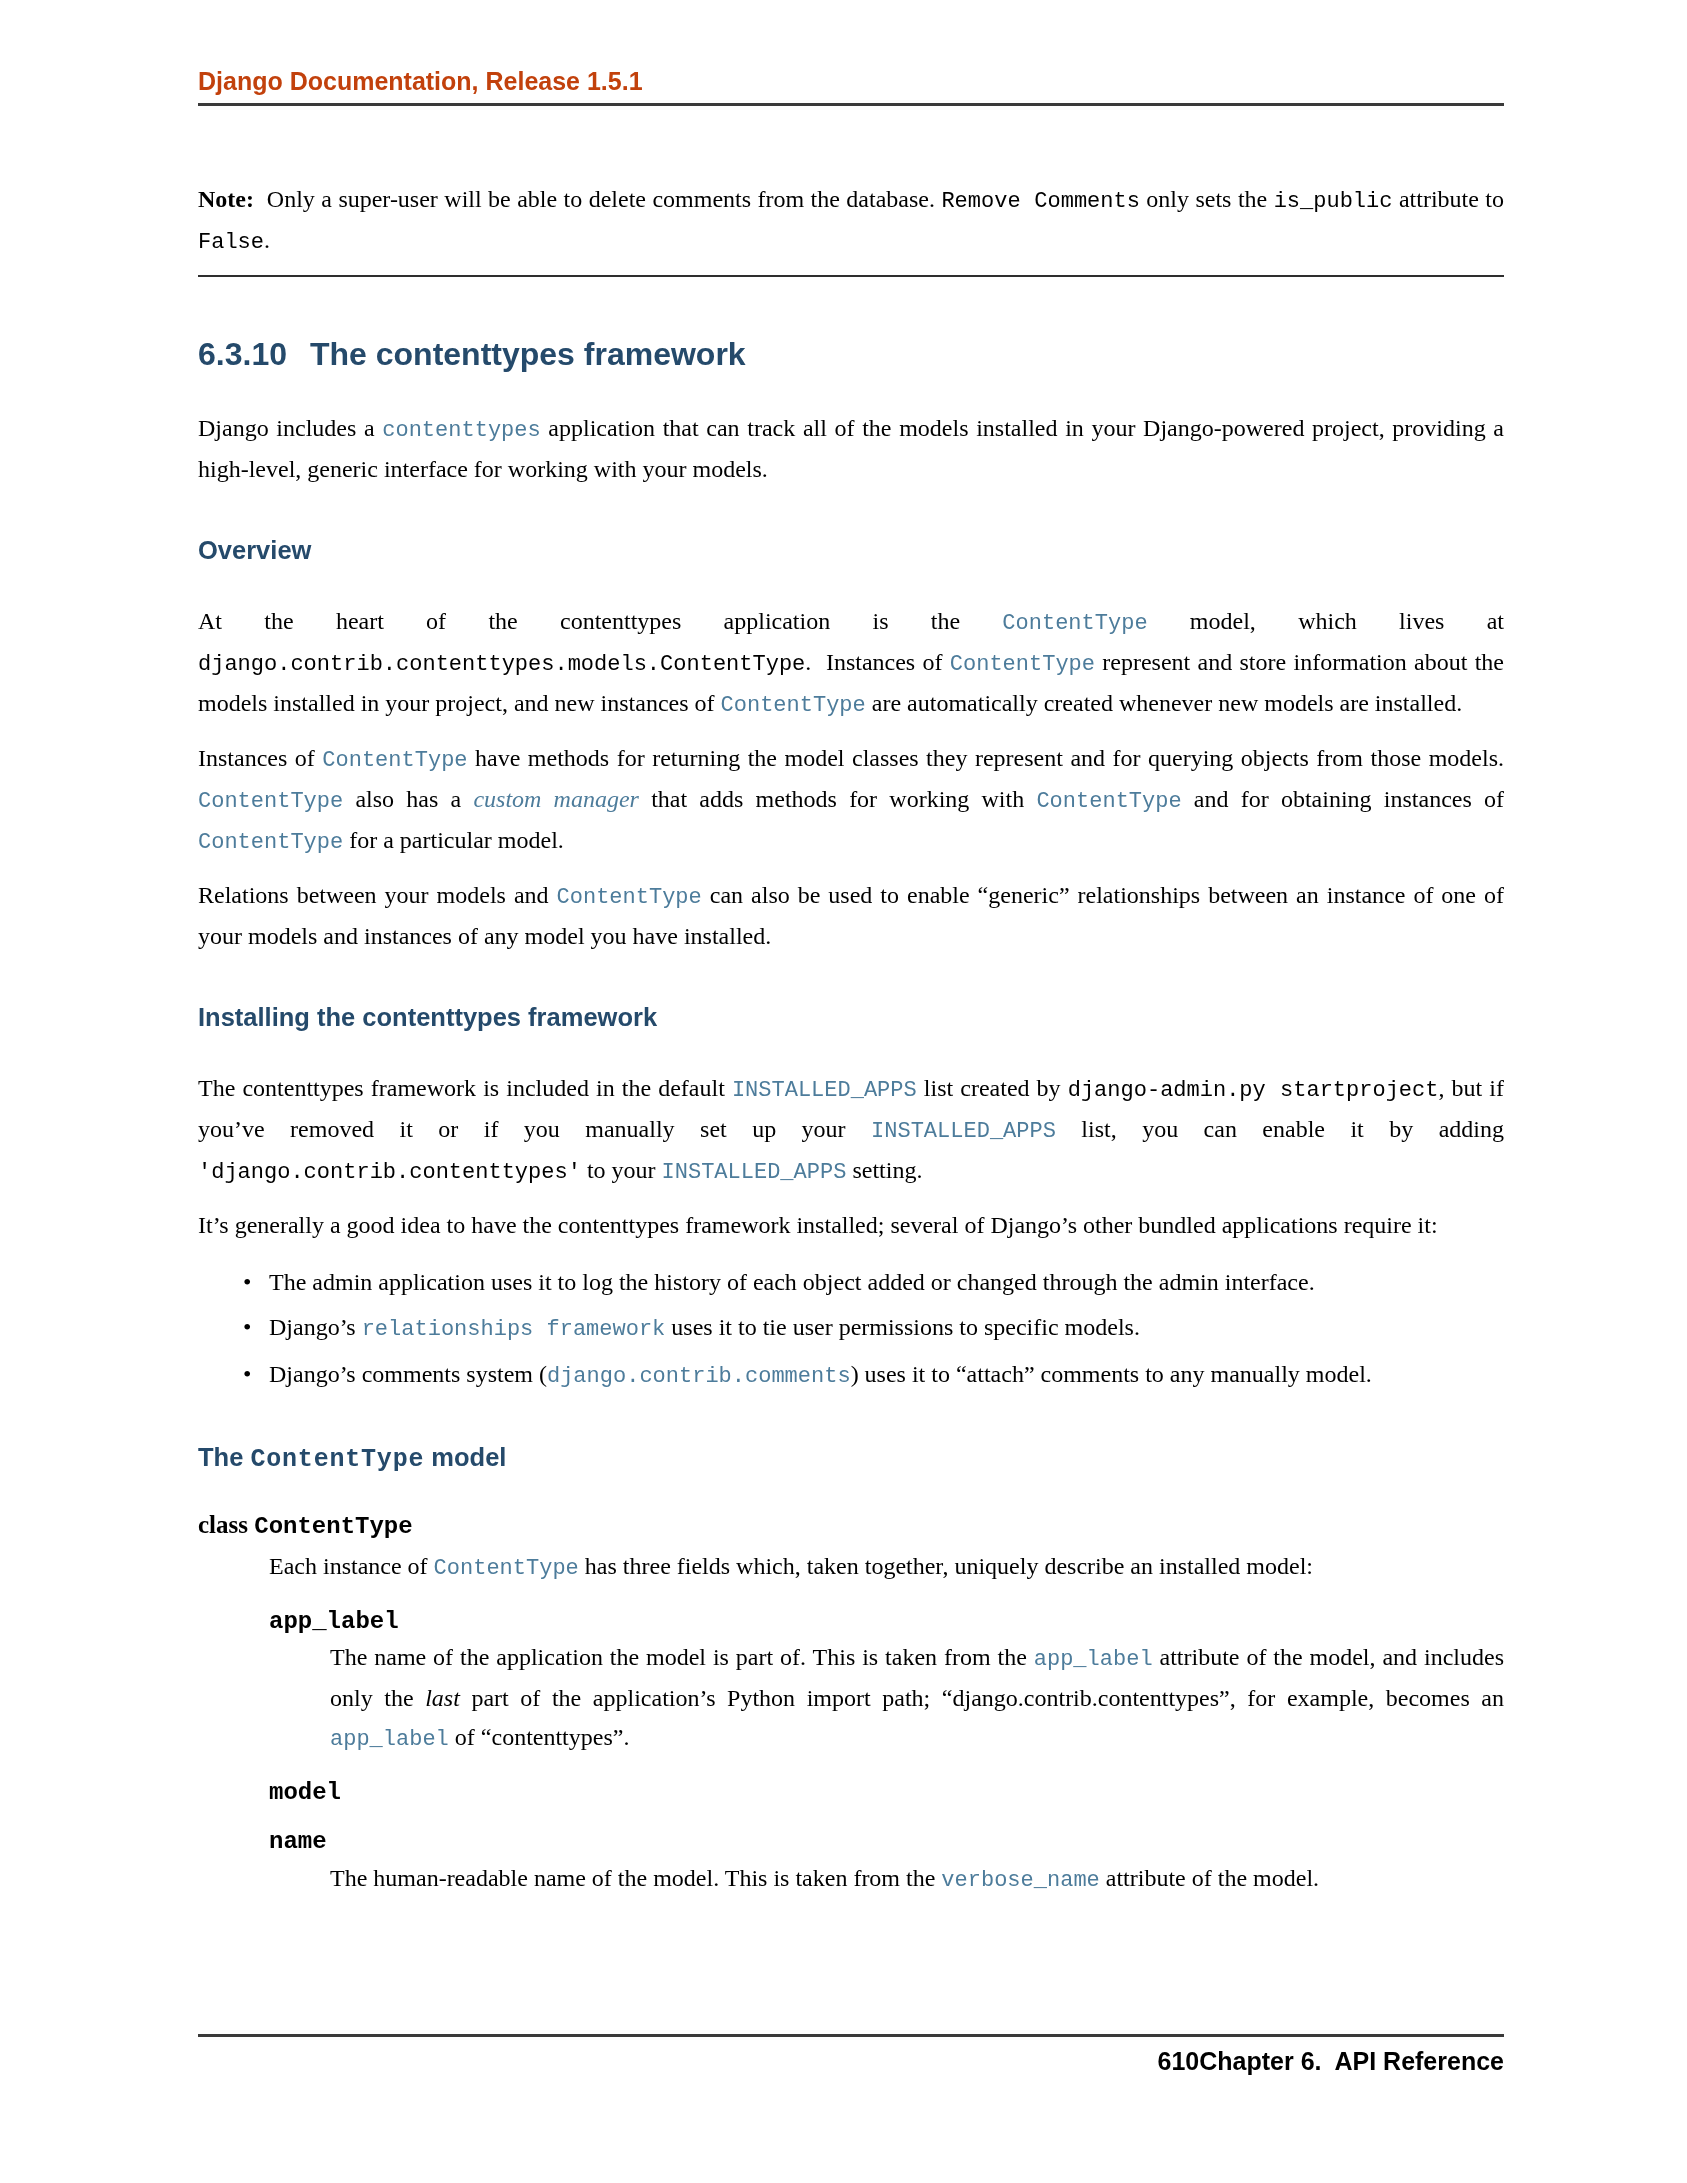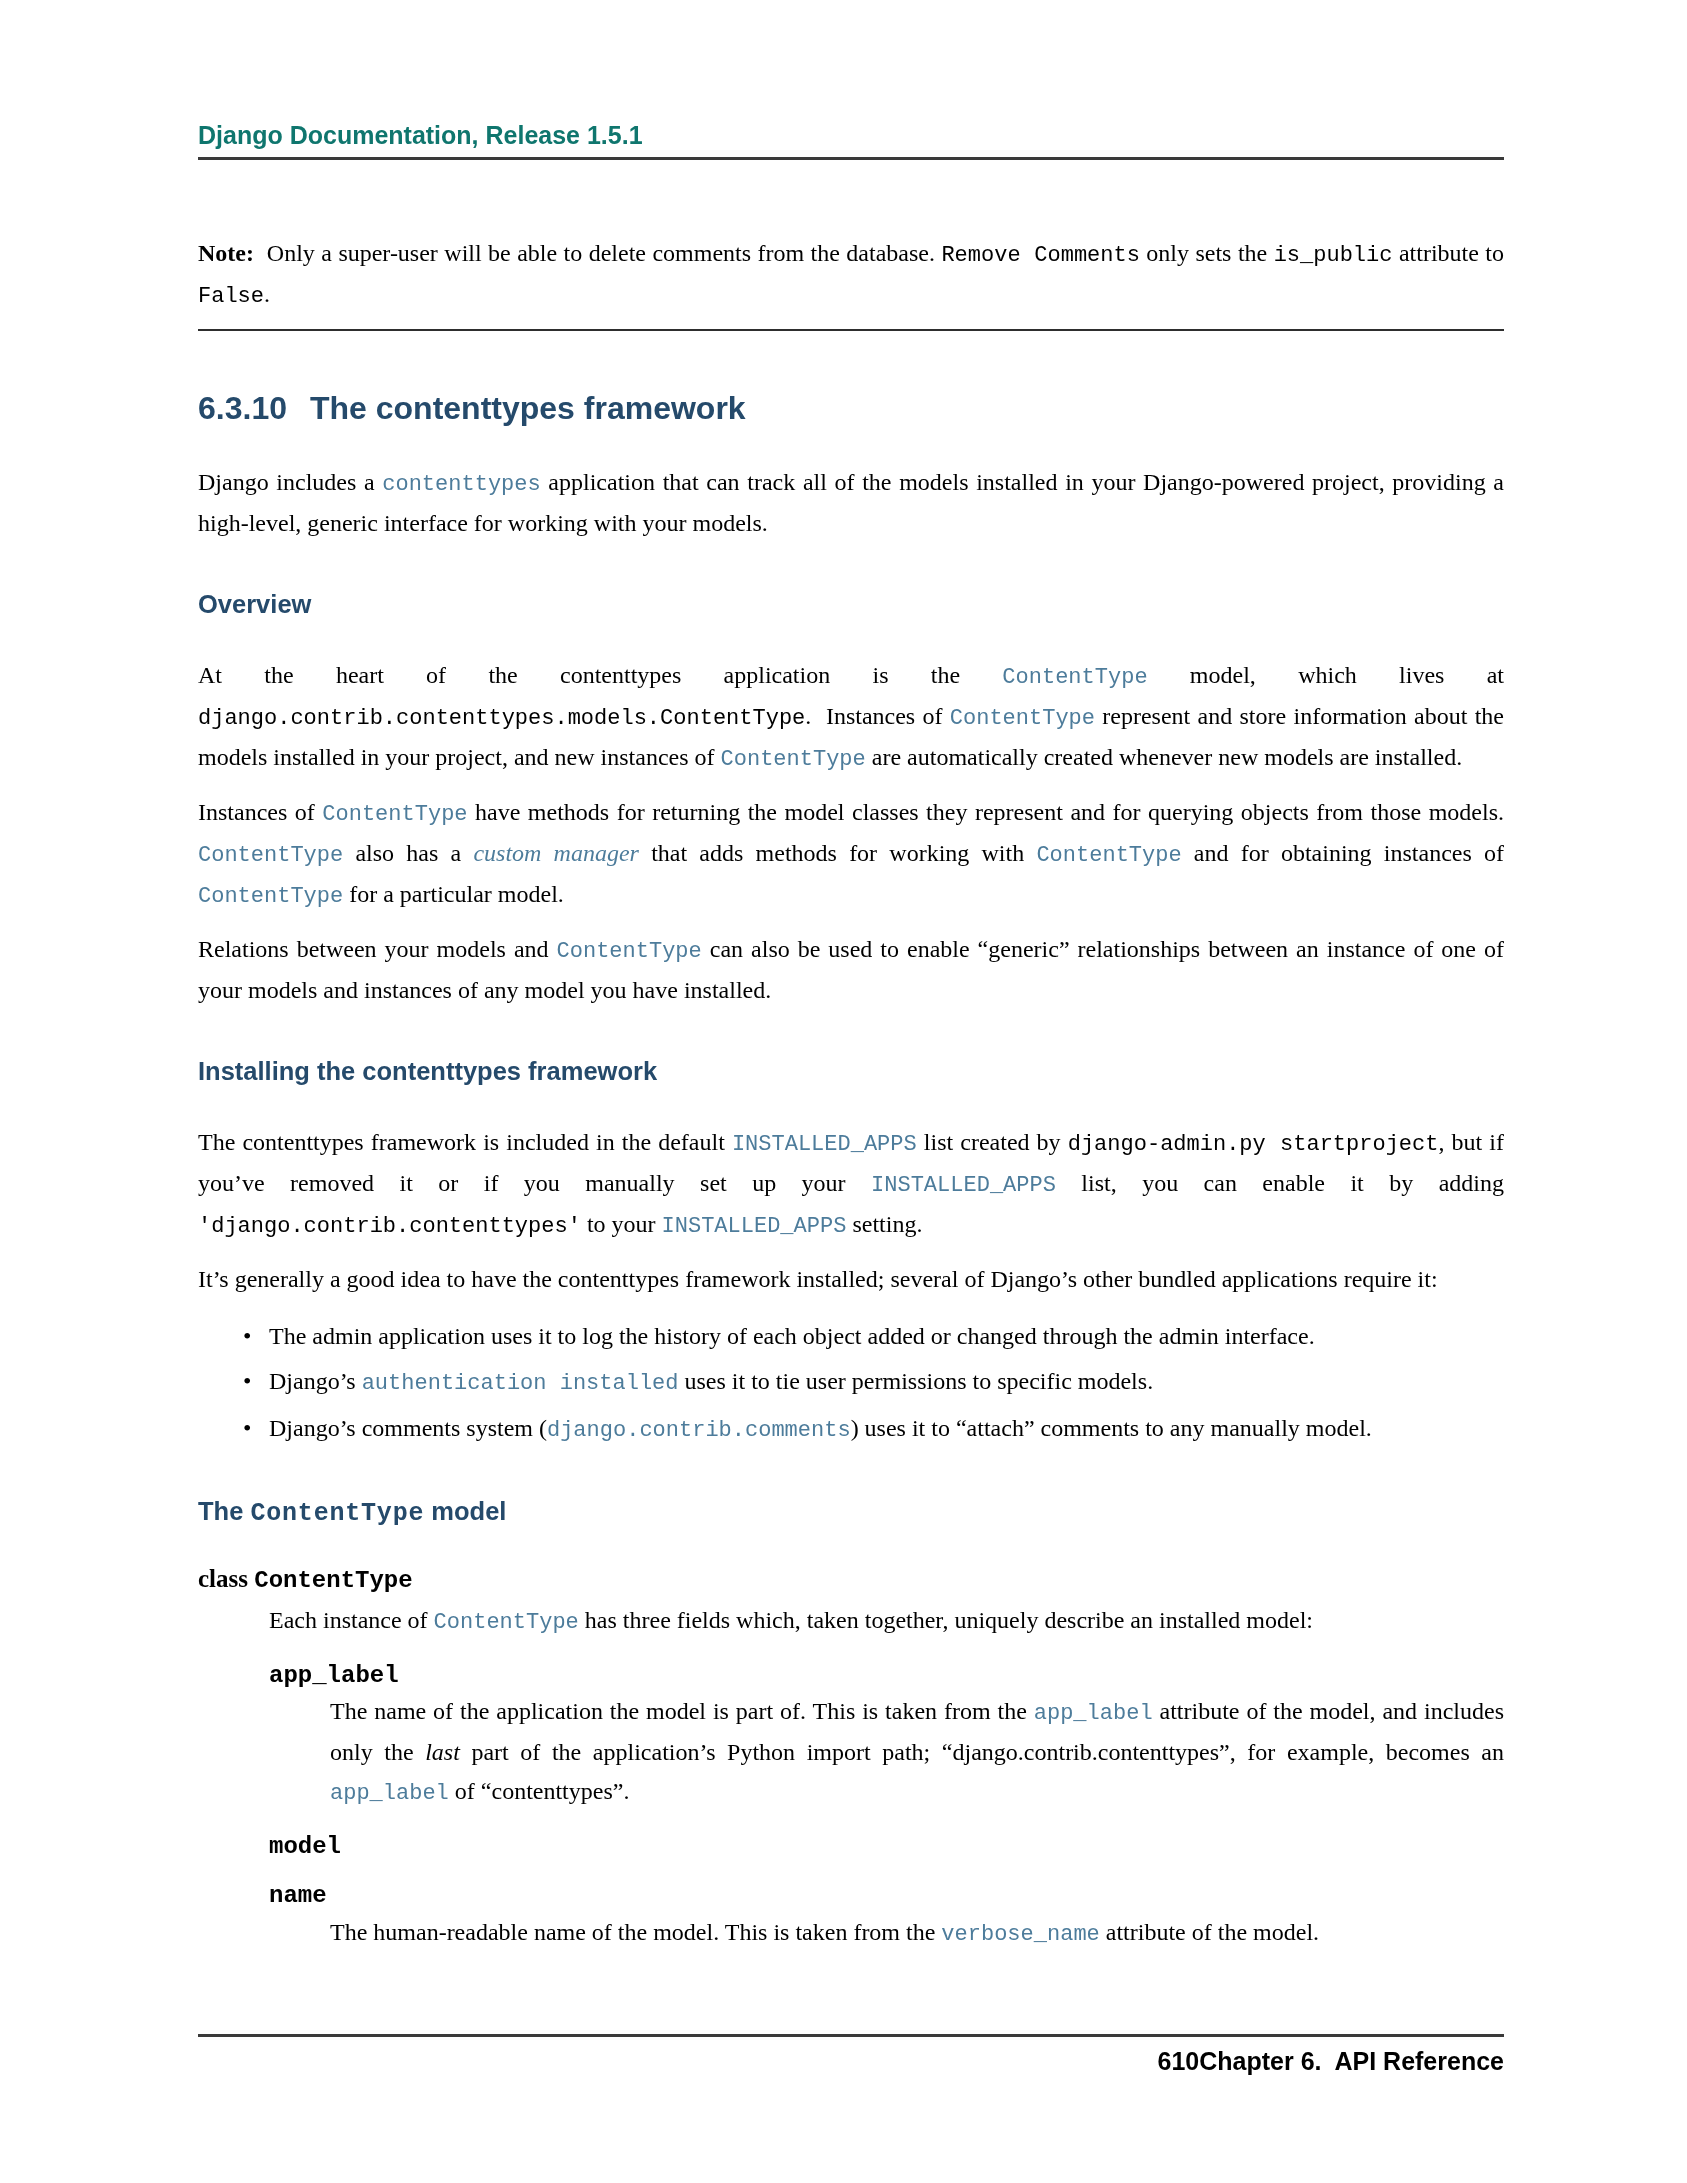--- a/index.html
+++ b/index.html
@@ -19,26 +19,26 @@
     color:var(--ink);
   }
   .content{
     position:absolute;
     left:198px;
     top:0;
     width:1306px;
   }
   
   .hdr-title{
-    padding-top:120px;
+    padding-top:66px;
     font-family:"Liberation Sans", sans-serif;
     font-weight:bold;
     font-size:25px;
     line-height:30px;
-    color:#0f766e;
+    color:#c2410c;
   }
   .rule{height:3.3px;background:var(--rule);margin-top:6.6px;}
   .rule.thin{height:2.5px;background:#2e2e2e;}
   
   .note-text{
     margin:74px 0 0 0;
     font-size:24px;
     line-height:39px;
     text-align:justify;
   }
@@ -167,21 +167,21 @@
     <p class="body"><span>At the heart of the contenttypes application is the </span><span class="link">ContentType</span><span> model, which lives at </span><span class="code">django.contrib.contenttypes.models.ContentType</span><span>. &nbsp;Instances of </span><span class="link">ContentType</span><span> represent and store information about the models installed in your project, and new instances of </span><span class="link">ContentType</span><span> are automatically created whenever new models are installed.</span></p>
     <p class="body follow"><span>Instances of </span><span class="link">ContentType</span><span> have methods for returning the model classes they represent and for querying objects from those models. </span><span class="link">ContentType</span><span> also has a </span><span class="ilink">custom manager</span><span> that adds methods for working with </span><span class="link">ContentType</span><span> and for obtaining instances of </span><span class="link">ContentType</span><span> for a particular model.</span></p>
     <p class="body follow"><span>Relations between your models and </span><span class="link">ContentType</span><span> can also be used to enable “generic” relationships between an instance of one of your models and instances of any model you have installed.</span></p>
 
     <h2 class="sub">Installing the contenttypes framework</h2>
     <p class="body"><span>The contenttypes framework is included in the default </span><span class="link">INSTALLED_APPS</span><span> list created by </span><span class="code">django-admin.py startproject</span><span>, but if you’ve removed it or if you manually set up your </span><span class="link">INSTALLED_APPS</span><span> list, you can enable it by adding </span><span class="code">'django.contrib.contenttypes'</span><span> to your </span><span class="link">INSTALLED_APPS</span><span> setting.</span></p>
     <p class="body follow"><span>It’s generally a good idea to have the contenttypes framework installed; several of Django’s other bundled applications require it:</span></p>
 
     <ul class="blist">
       <li><span>The admin application uses it to log the history of each object added or changed through the admin interface.</span></li>
-      <li><span>Django’s </span><span class="link">authentication installed</span><span> uses it to tie user permissions to specific models.</span></li>
+      <li><span>Django’s </span><span class="link">relationships framework</span><span> uses it to tie user permissions to specific models.</span></li>
       <li><span>Django’s comments system (</span><span class="link">django.contrib.comments</span><span>) uses it to “attach” comments to any manually model.</span></li>
     </ul>
 
     <h2 class="sub"><span class="hsans">The </span><span class="hcode">ContentType</span><span class="hsans"> model</span></h2>
 
     <div class="classdef">
       <div class="sig"><span class="bserif">class </span><span class="bcode">ContentType</span></div>
       <p class="ind1"><span>Each instance of </span><span class="link">ContentType</span><span> has three fields which, taken together, uniquely describe an installed model:</span></p>
 
       <div class="attr-name">app_label</div>

